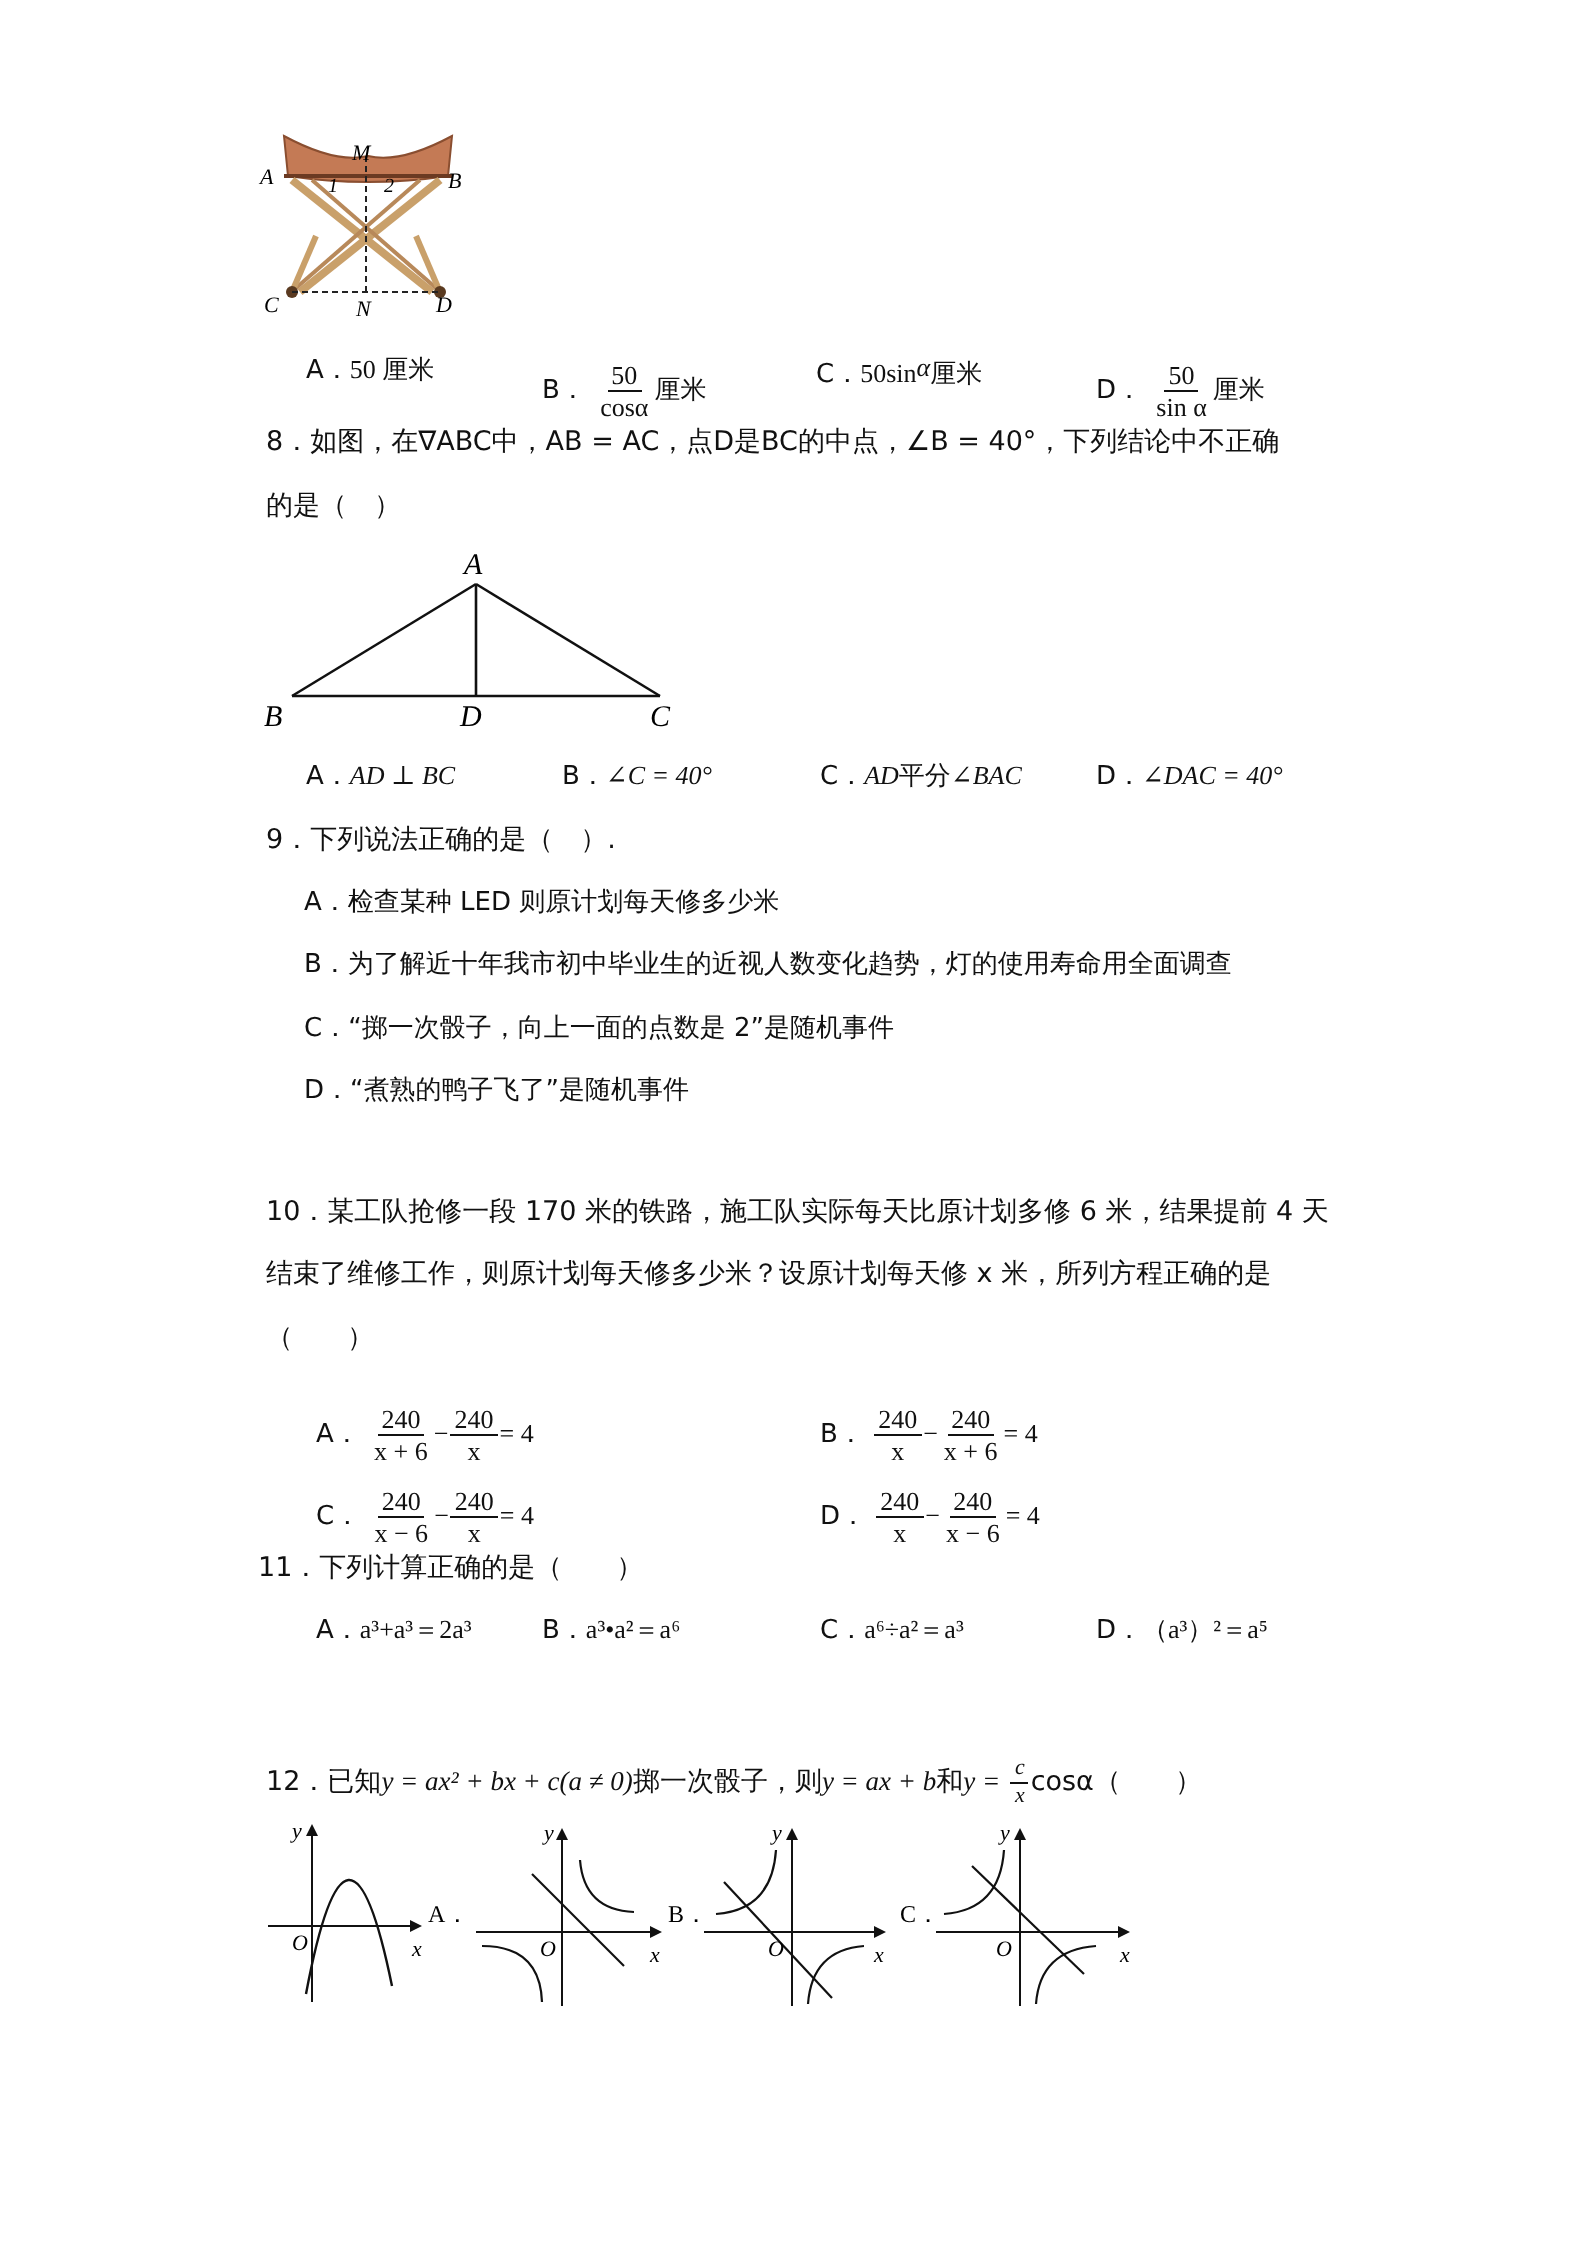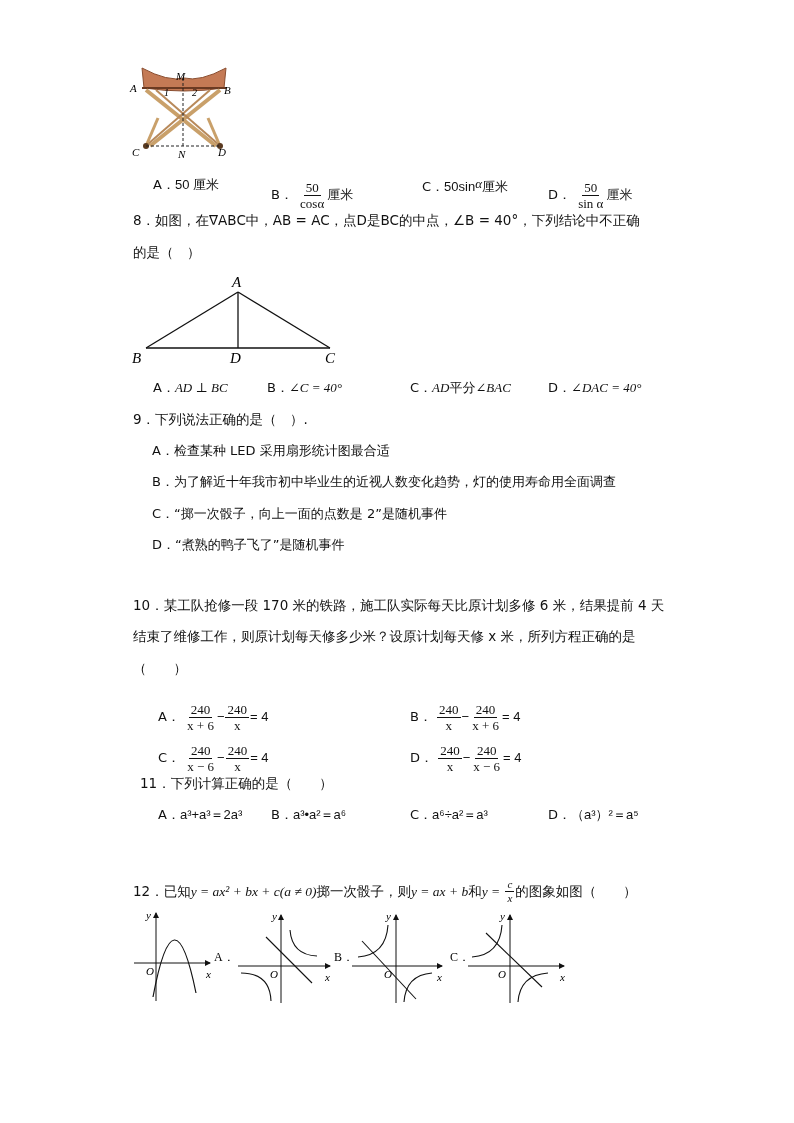--- a/index.html
+++ b/index.html
@@ -1,20 +1,20 @@
 <!DOCTYPE html>
 <html><head>
 <meta charset="utf-8">
 <style>
   html, body { margin: 0; padding: 0; background: #ffffff; }
   body { width: 794px; height: 1123px; position: relative; overflow: hidden;
          font-family: "DejaVu Sans", "Liberation Sans", sans-serif; color: #111; font-size: 13.5px; }
   .abs { position: absolute; white-space: nowrap; }
   .it { font-family: "Liberation Serif", "DejaVu Serif", serif; font-style: italic; }
-  .serif { font-family: Liberation Sans, sans-serif; }
+  .serif { font-family: Liberation Serif, serif; }
   .frac { display: inline-flex; flex-direction: column; align-items: center; vertical-align: middle;
           font-family: "Liberation Serif", "DejaVu Serif", serif; font-size: 13px; line-height: 15px; margin: 14px 1px; }
   .frac .num { border-bottom: 1px solid #111; padding: 0 2px; }
   .frac .den { padding: 0 2px; font-family: Liberation Serif, serif; }
   .opt { font-size: 13px; }
   svg text { font-family: "Liberation Serif", "DejaVu Serif", serif; font-style: italic; }
 </style>
 </head>
 <body>
 
@@ -48,21 +48,21 @@
   <div class="abs opt" style="left:153px;top:176px">
     <span>A．</span><span class="serif">50 厘米</span>
   </div>
   <div class="abs opt" style="left:271px;top:166px">
     <span>B．</span>
     <span class="frac">
         <span class="num">50</span>
         <span class="den">cosα</span>
       </span><span>厘米</span>
   </div>
-  <div class="abs opt" style="left:422px;top:176px">
+  <div class="abs opt" style="left:408px;top:176px">
     <span>C．</span><span class="serif">50sin</span><span class="it" style="vertical-align:3px">α</span><span>厘米</span>
   </div>
   <div class="abs opt" style="left:548px;top:166px">
     <span>D．</span>
     <span class="frac">
         <span class="num">50</span>
         <span class="den">sin α</span>
       </span><span>厘米</span>
   </div>
 </div>
@@ -80,35 +80,35 @@
     <line x1="110" y1="20" x2="110" y2="76" stroke="#111" stroke-width="1.3"></line>
     <text x="104" y="15" font-size="15">A</text>
     <text x="4" y="91" font-size="15">B</text>
     <text x="102" y="91" font-size="15">D</text>
     <text x="197" y="91" font-size="15">C</text>
   </svg>
 
   <div class="abs opt" style="left:153px;top:379px">
     <span>A．</span><span class="it">AD ⊥ BC</span>
   </div>
-  <div class="abs opt" style="left:267px;top:379px">
+  <div class="abs opt" style="left:281px;top:379px">
     <span>B．</span><span class="it">∠C = 40°</span>
   </div>
   <div class="abs opt" style="left:410px;top:379px">
     <span>C．</span><span class="it">AD</span><span>平分</span><span class="it">∠BAC</span>
   </div>
   <div class="abs opt" style="left:548px;top:379px">
     <span>D．</span><span class="it">∠DAC = 40°</span>
   </div>
 </div>
 
 <div>
   <div class="abs" style="left:133px;top:411px">9．下列说法正确的是（　）.</div>
   <div class="abs opt" style="left:152px;top:442px">
-    <span>A．</span><span>检查某种 LED 采用扇形统计图最合适</span>
+    <span>A．</span><span>检查某种 LED 则原计划每天修多少米</span>
   </div>
   <div class="abs opt" style="left:152px;top:473px">
     <span>B．</span><span>为了解近十年我市初中毕业生的近视人数变化趋势，灯的使用寿命用全面调查</span>
   </div>
   <div class="abs opt" style="left:152px;top:505px">
     <span>C．</span><span>“掷一次骰子，向上一面的点数是 2”是随机事件</span>
   </div>
   <div class="abs opt" style="left:152px;top:536px">
     <span>D．</span><span>“煮熟的鸭子飞了”是随机事件</span>
   </div>
@@ -155,42 +155,42 @@
         <span class="num">240</span>
         <span class="den">x</span>
       </span><span class="serif">−</span><span class="frac">
         <span class="num">240</span>
         <span class="den">x − 6</span>
       </span><span class="serif">= 4</span>
   </div>
 </div>
 
 <div>
-  <div class="abs" style="left:140px;top:775px">11．下列计算正确的是（　　）</div>
+  <div class="abs" style="left:129px;top:775px">11．下列计算正确的是（　　）</div>
   <div class="abs opt" style="left:158px;top:806px">
     <span>A．</span><span class="serif">a³+a³＝2a³</span>
   </div>
   <div class="abs opt" style="left:271px;top:806px">
     <span>B．</span><span class="serif">a³•a²＝a⁶</span>
   </div>
   <div class="abs opt" style="left:410px;top:806px">
     <span>C．</span><span class="serif">a⁶÷a²＝a³</span>
   </div>
   <div class="abs opt" style="left:548px;top:806px">
     <span>D．</span><span class="serif">（a³）²＝a⁵</span>
   </div>
 </div>
 
 <div>
   <div class="abs" style="left:133px;top:864px">
     <span>12．已知</span><span class="it">y = ax² + bx + c(a ≠ 0)</span><span>掷一次骰子，则</span><span class="it">y = ax + b</span><span>和</span><span class="it">y =</span>
     <span class="frac it" style="font-size:11px;line-height:13px">
         <span class="num">c</span>
         <span class="den">x</span>
-      </span><span>的图象如图（　　）</span>
+      </span><span>cosα（　　）</span>
   </div>
 
   <svg class="abs" style="left:128px;top:905px" width="450" height="100" viewBox="0 0 450 100">
     <defs>
       <marker id="arr" markerWidth="6" markerHeight="6" refX="5" refY="3" orient="auto">
         <path d="M0,0 L6,3 L0,6 Z" fill="#111"></path>
       </marker>
     </defs>
 
     <g>

